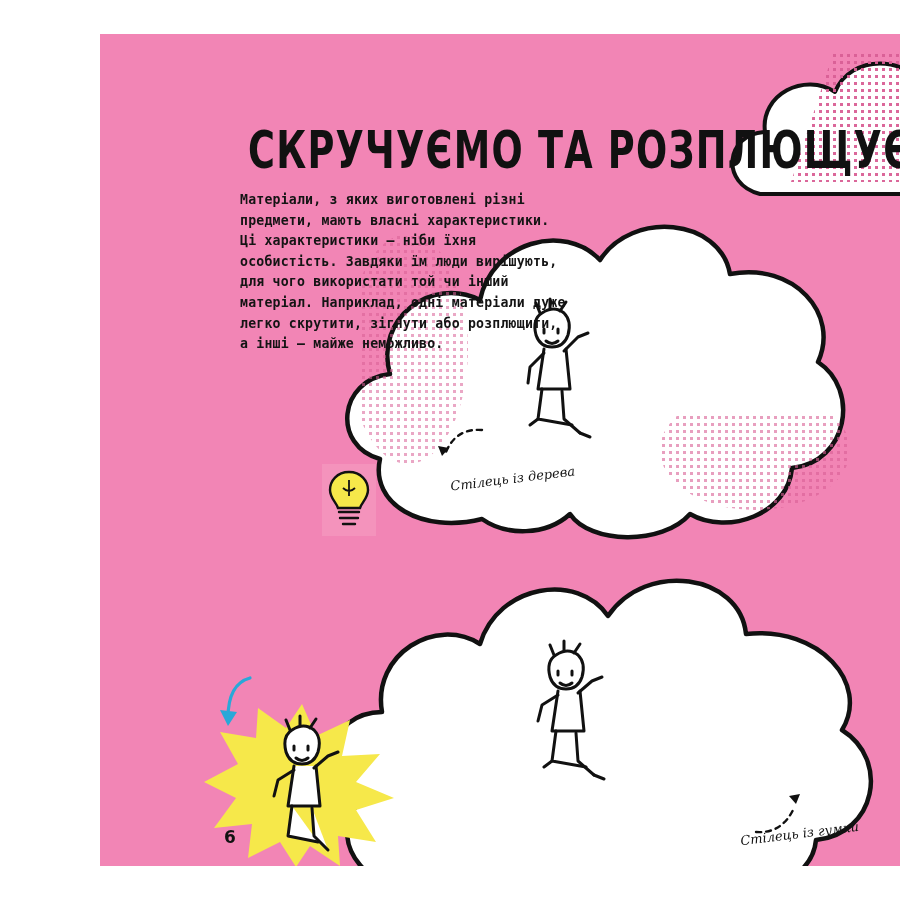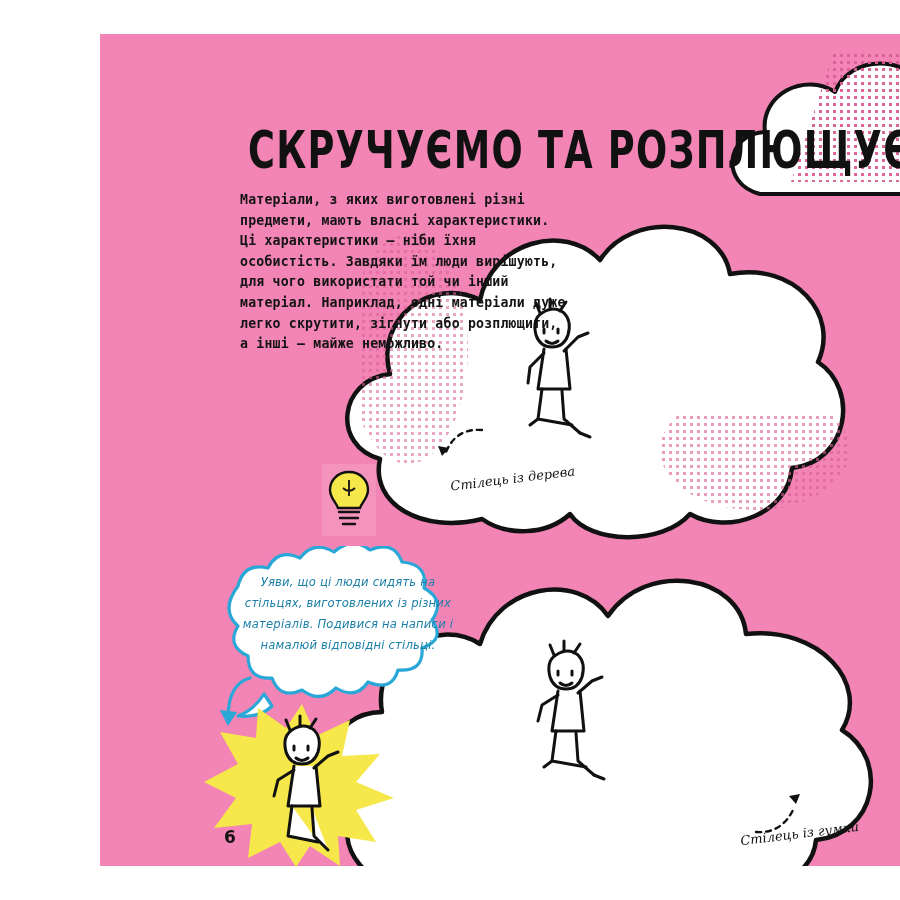--- a/index.html
+++ b/index.html
@@ -232,31 +232,20 @@
 
     <div class="bulb">
       <svg width="54" height="72" viewBox="0 0 54 72">
         <rect x="0" y="0" width="54" height="72" fill="#f7a3c6" opacity=".45"></rect>
         <path d="M27 8 C15 8 8 17 8 26 c0 8 6 12 8 18 l22 0 c2 -6 8 -10 8 -18 C46 17 39 8 27 8 Z" fill="#f6e84a" stroke="#111" stroke-width="2.4"></path>
         <path d="M17 48 l20 0 M18 54 l18 0 M21 60 l12 0" stroke="#111" stroke-width="2.4" fill="none" stroke-linecap="round"></path>
         <path d="M27 16 l0 16 M21 24 q6 6 12 0" stroke="#111" stroke-width="1.8" fill="none"></path>
       </svg>
     </div>
 
-    <div class="bubble">
-      <svg width="290" height="175" viewBox="0 0 290 175" style="position:absolute;left:0;top:0;">
-        <path d="M30 40
-                 q6 -24 30 -18 q10 -20 32 -10 q14 -18 34 -6 q18 -16 36 -2 q24 -10 32 12
-                 q26 2 22 26 q22 12 8 32 q14 20 -10 28 q2 24 -24 22 q-6 22 -30 12
-                 q-12 18 -32 6 q-16 16 -34 2 q-22 10 -30 -12 q-24 2 -24 -22
-                 q-22 -10 -10 -30 q-18 -16 0 -40 Z" fill="#ffffff" stroke="#29a8d8" stroke-width="3.2" stroke-linejoin="round"></path>
-        <path d="M56 148 q-10 16 -26 22 q22 2 34 -10 Z" fill="#ffffff" stroke="#29a8d8" stroke-width="3.2" stroke-linejoin="round"></path>
-      </svg>
-      <div class="bubble-text">Уяви, що ці люди сидять на стільцях, виготовлених із різних матеріалів. Подивися на написи і намалюй відповідні стільці.</div>
-    </div>
 
     <div class="arrow-blue">
       <svg width="60" height="60" viewBox="0 0 60 60">
         <path d="M46 4 q-22 6 -22 40" fill="none" stroke="#29a8d8" stroke-width="3.2" stroke-linecap="round"></path>
         <path d="M24 52 l-8 -16 l17 2 Z" fill="#29a8d8"></path>
       </svg>
     </div>
 
     <div class="star">
       <svg width="196" height="165" viewBox="0 0 196 165">

